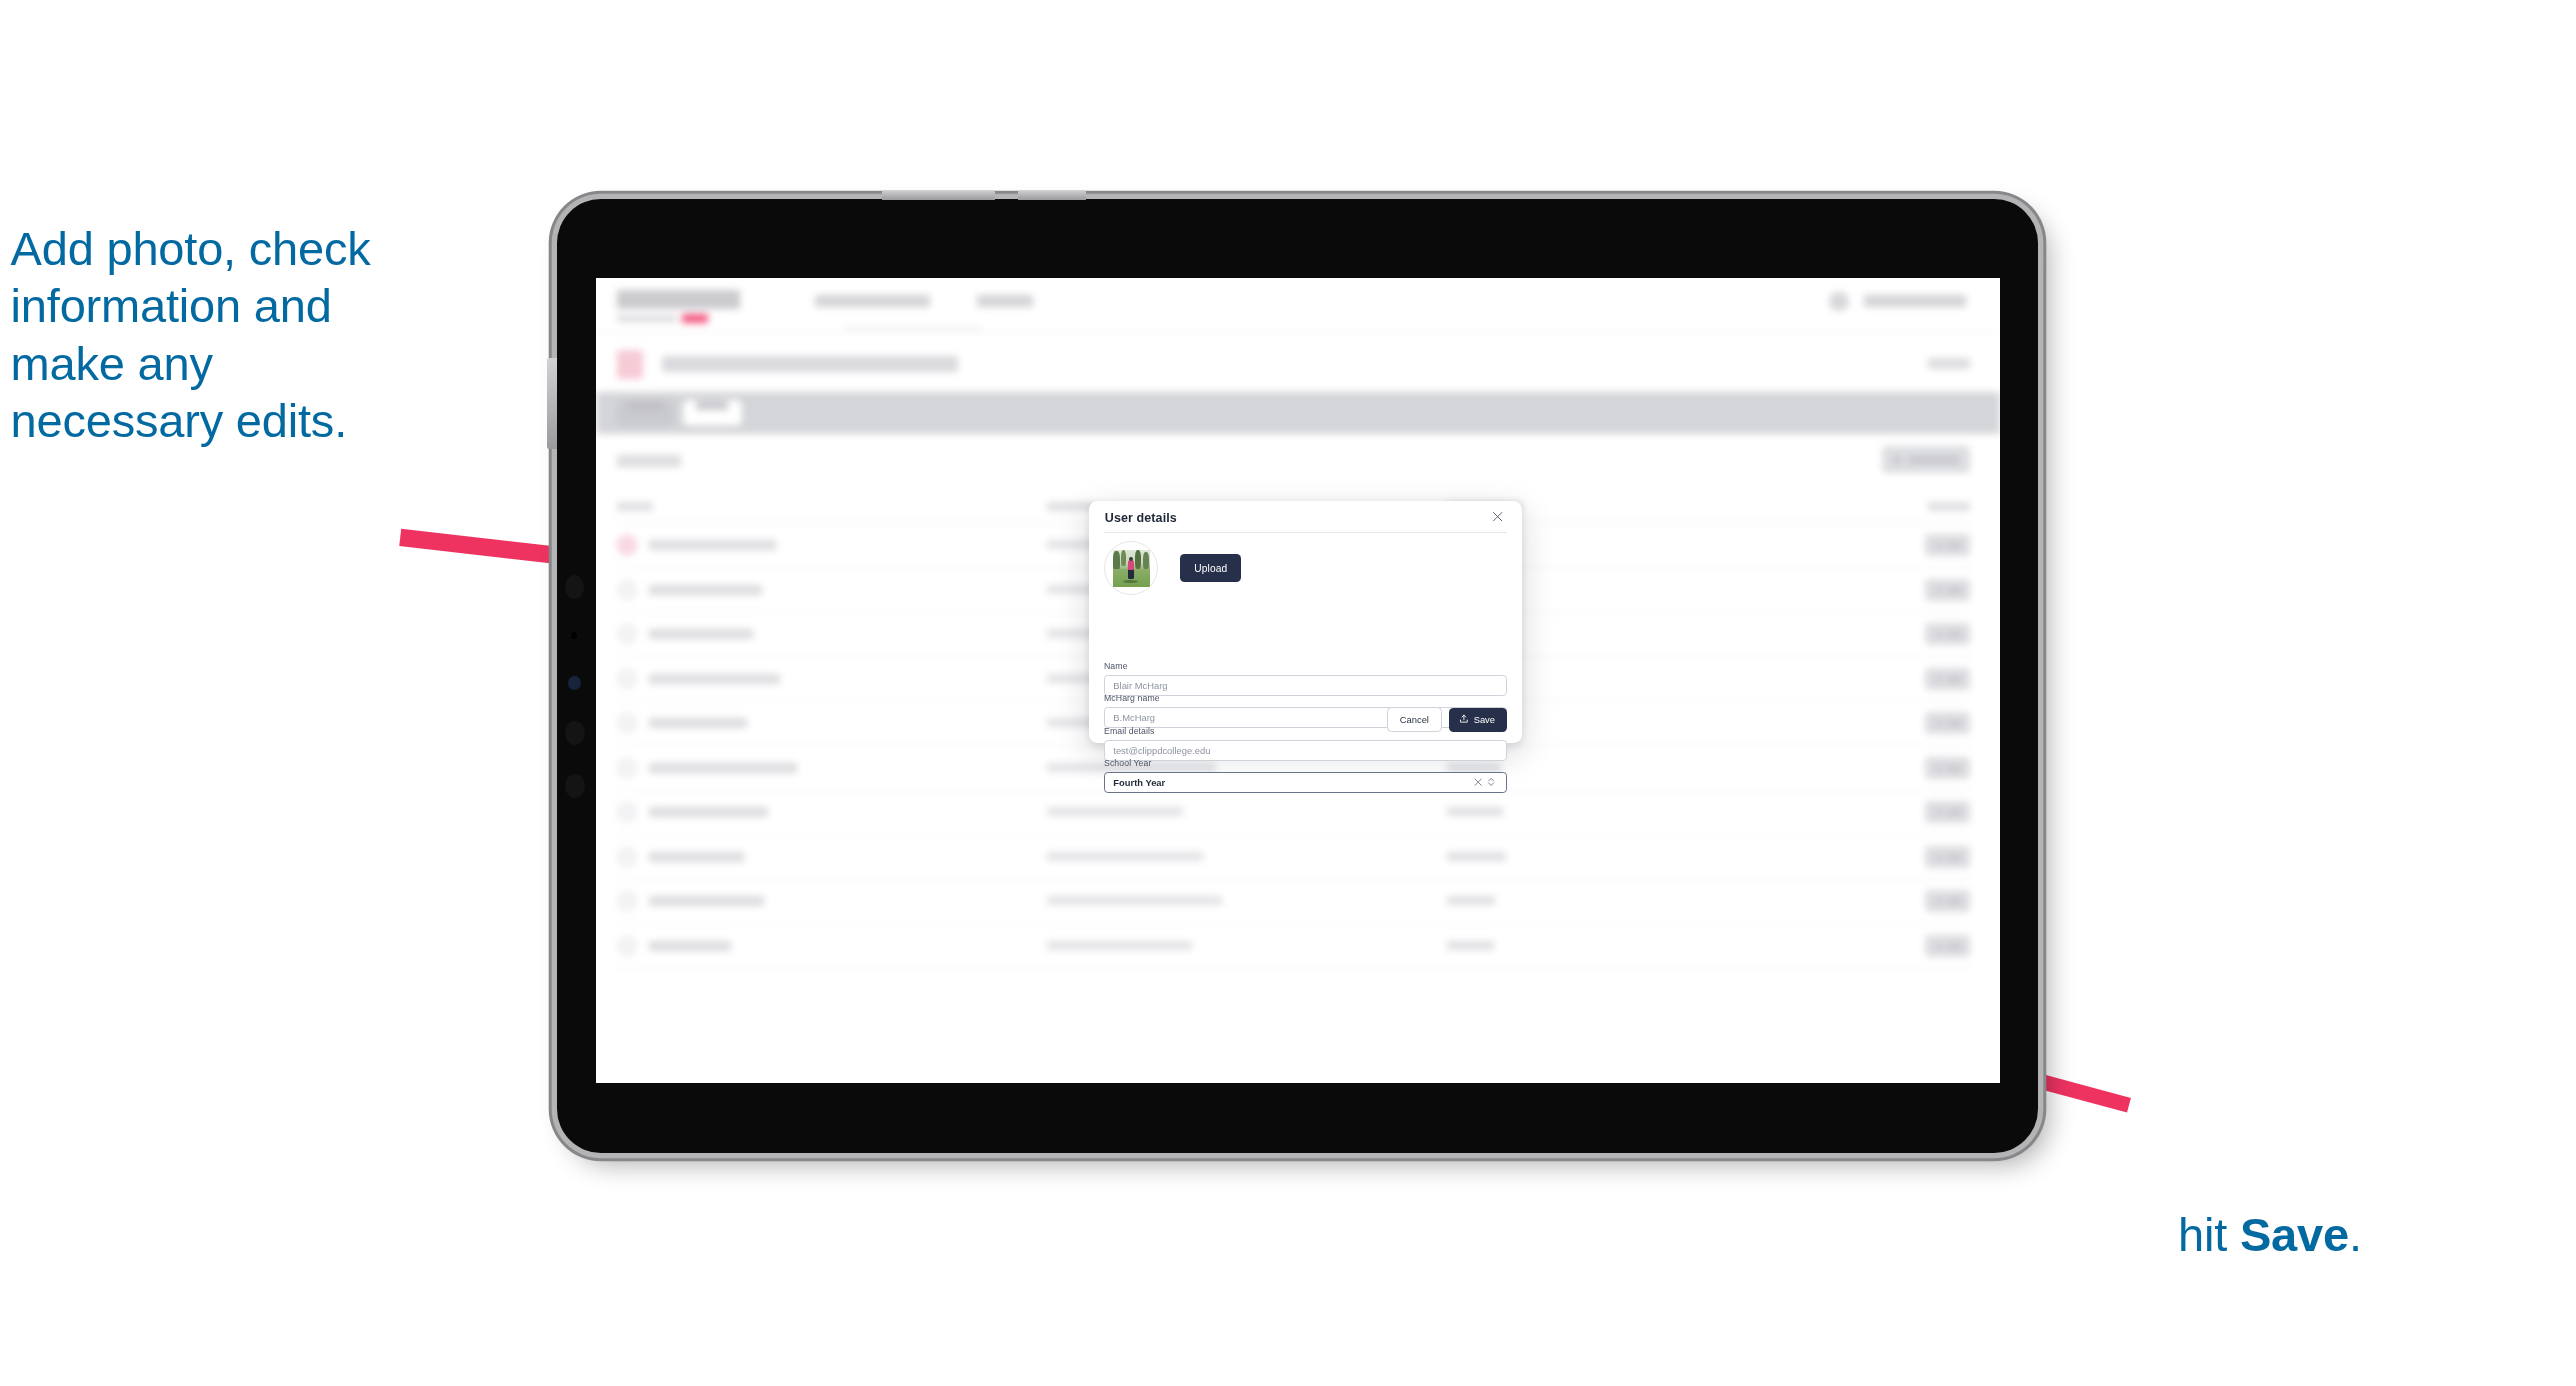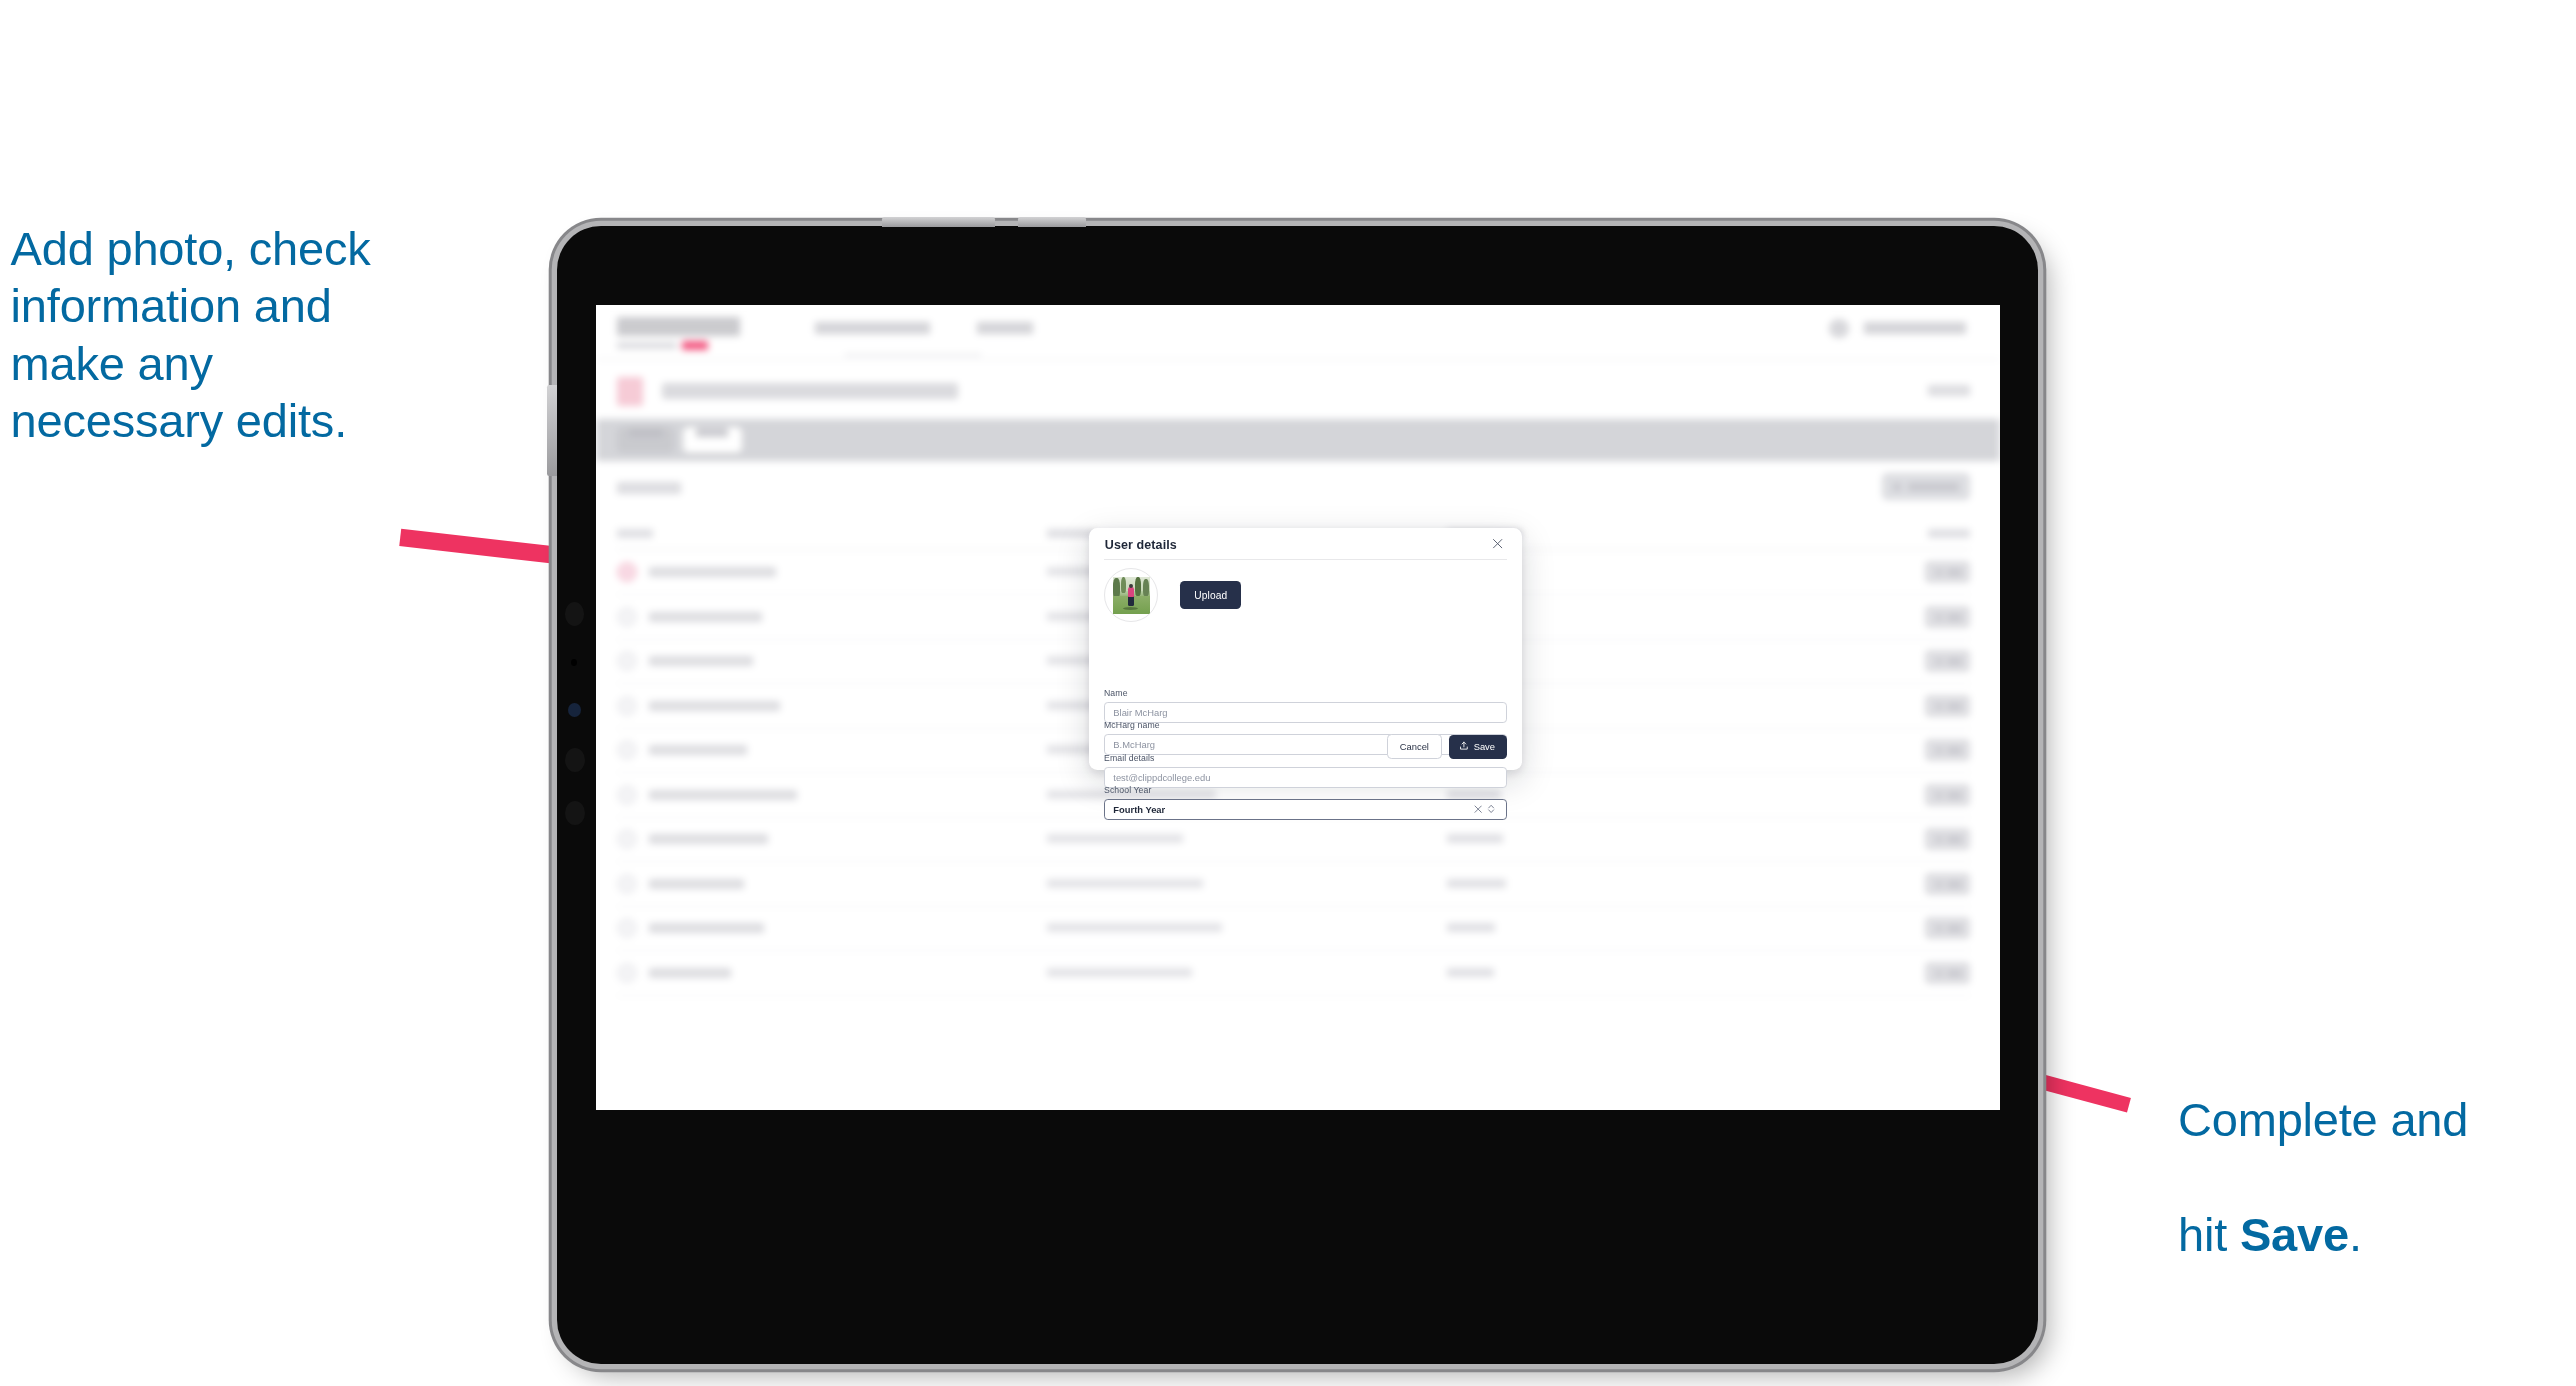--- a/index.html
+++ b/index.html
@@ -16,21 +16,21 @@
   }
   #annot-left  { left:10.6px;  top:220px;  width:498px; }
   #annot-right { left:2178px; top:1034px; width:377px; }
   #annot-right b { font-weight:700; }
 
   
   .arrow-svg { position:absolute; overflow:visible; pointer-events:none; }
 
   
   #tablet {
-    position:absolute; left:557px; top:226px; width:1481px; height:1138px;
+    position:absolute; left:557px; top:199px; width:1481px; height:954px;
     background:#0a0a0a; border-radius:44px;
     box-shadow:0 0 0 5.3px #b4b4b6, 0 0 0 8.3px #87878a, 10.6px 12px 26px rgba(0,0,0,.30);
   }
   .side-btn { position:absolute; background:linear-gradient(180deg,#d2d2d4,#9a9a9d);
     border-radius:2.3px; }
   #btn-top   { left:325px; top:-9px; width:113px; height:9.8px; border-radius:2.3px 2.3px 0 0;}
   #btn-top2  { left:461px; top:-9px; width:68px;  height:9.8px; border-radius:2.3px 2.3px 0 0;}
   #btn-left  { left:-9.8px; top:159px; width:9.8px;  height:91px; border-radius:2.3px 0 0 2.3px;}
   .bezel-dot { position:absolute; background:#141414; border-radius:50%; }
   #dot1 { left:7.5px; top:376px; width:19.6px; height:24px; }
@@ -196,21 +196,21 @@
 <body>
 
 <div id="stage">
 
   <div id="annot-left" class="annot">Add photo, check
 information and
 make any
 necessary edits.</div>
 
   <div id="annot-right" class="annot">
-    <span>Complete and</span><br>
+    <br>
     <span>hit </span><b>Save</b><span>.</span>
   </div>
 
   <svg class="arrow-svg" style="left:0;top:0;width:2576px;height:1386px;" viewBox="0 0 3412 1836" width="2576" height="1386">
     <line x1="530" y1="712" x2="1348" y2="805" stroke="#EE3361" stroke-width="23" stroke-linecap="butt"></line>
     <polygon points="1418,820 1330,772 1340,843" fill="#EE3361"></polygon>
   </svg>
 
   <svg class="arrow-svg" style="left:0;top:0;width:2576px;height:1386px;" viewBox="0 0 3412 1836" width="2576" height="1386">
     <line x1="2820" y1="1464" x2="2062" y2="1260" stroke="#EE3361" stroke-width="20" stroke-linecap="butt"></line>

